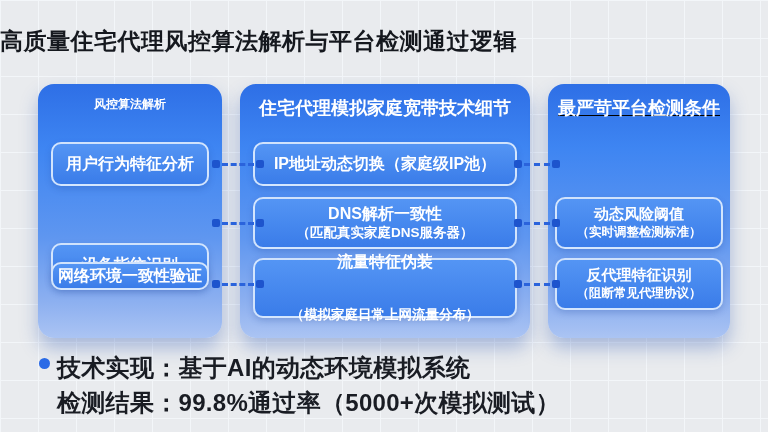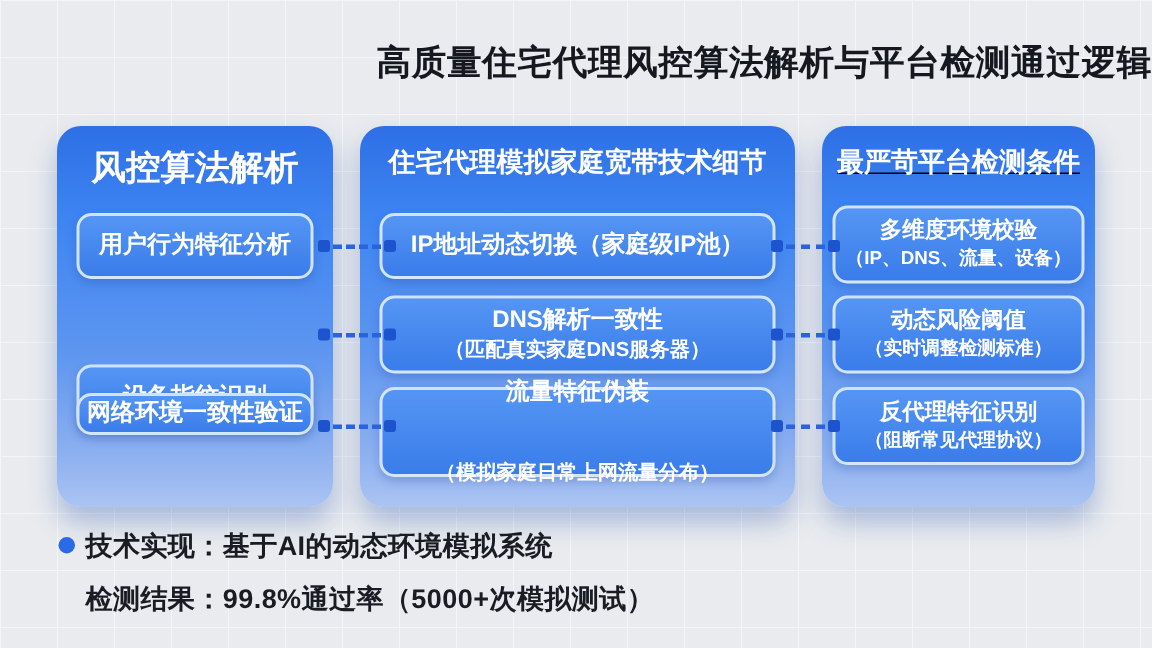--- a/index.html
+++ b/index.html
@@ -9,38 +9,38 @@
     overflow:hidden;
     background-color:#e9ebee;
     background-image:
       linear-gradient(#f3f6f9 1px, transparent 1px),
       linear-gradient(90deg, #f3f6f9 1px, transparent 1px);
     background-size:38px 38px;
     font-family:"Liberation Sans","DejaVu Sans",sans-serif;
   }
   .main-title{
     position:absolute;top:26px;left:0;width:768px;
-    margin:0;text-align:right;
+    margin:0;text-align:left;
     font-size:23px;font-weight:800;color:#15181e;
     letter-spacing:0.5px;
   }
   .panel{
     position:absolute;top:84px;height:254px;
     border-radius:16px;
     background:linear-gradient(180deg,#2e6fe6 0%,#3e85f2 25%,#5e96f0 60%,#8db0f0 86%,#abc4f3 100%);
     box-shadow:0 10px 18px rgba(46,90,180,.35);
   }
   .p1{left:38px;width:184px;}
   .p2{left:240px;width:290px;}
   .p3{left:548px;width:182px;text-decoration:underline;}
   .panel-header{
     margin-top:12px;text-align:center;
     color:#ffffff;font-weight:700;font-size:18px;
   }
-  .p1 .panel-header{font-size:23px;}
+  .p1 .panel-header{font-size:12px;}
   .card{
     position:absolute;left:13px;right:13px;
     border-radius:10px;
     background:linear-gradient(180deg,#5495f4,#3a7ce9);
     border:2px solid rgba(235,244,255,.85);
     box-shadow:0 3px 6px rgba(30,70,160,.25);
     display:flex;flex-direction:column;align-items:center;justify-content:center;
     color:#ffffff;text-align:center;box-sizing:border-box;
   }
   .p3 .card{left:7px;right:7px;}
@@ -62,21 +62,21 @@
     flex:1;height:0;margin:0 2px;
     border-top:3px dashed #2a63dc;
   }
   .bullet-dot{
     position:absolute;left:39px;top:358px;
     width:11px;height:11px;border-radius:50%;
     background:#2a6ae6;
   }
   .footer-line{
     position:absolute;left:57px;margin:0;
-    font-size:18px;font-weight:700;color:#191c23;
+    font-size:24px;font-weight:700;color:#191c23;
     letter-spacing:0.3px;
   }
   .fl1{top:352px;}
   .fl2{top:387px;}
 </style>
 </head>
 <body>
 
 <div class="stage">
 
@@ -105,24 +105,20 @@
       <div class="card-sub">（匹配真实家庭DNS服务器）</div>
     </div>
     <div class="card" style="top:174px;height:60px;gap:34px;">
       <div class="card-title">流量特征伪装</div>
       <div class="card-sub">（模拟家庭日常上网流量分布）</div>
     </div>
   </section>
 
   <section class="panel p3">
     <div class="panel-header">最严苛平台检测条件</div>
-    <div class="card" style="top:53px;height:52px;">
-      <div class="card-title">多维度环境校验</div>
-      <div class="card-sub">（IP、DNS、流量、设备）</div>
-    </div>
     <div class="card" style="top:113px;height:52px;">
       <div class="card-title">动态风险阈值</div>
       <div class="card-sub">（实时调整检测标准）</div>
     </div>
     <div class="card" style="top:174px;height:52px;">
       <div class="card-title">反代理特征识别</div>
       <div class="card-sub">（阻断常见代理协议）</div>
     </div>
   </section>
 

